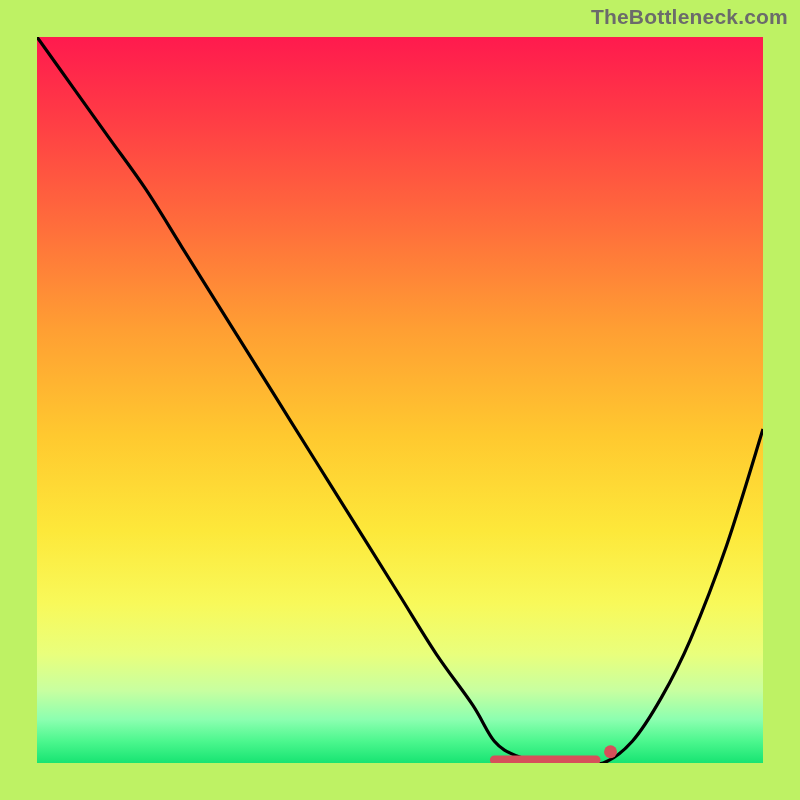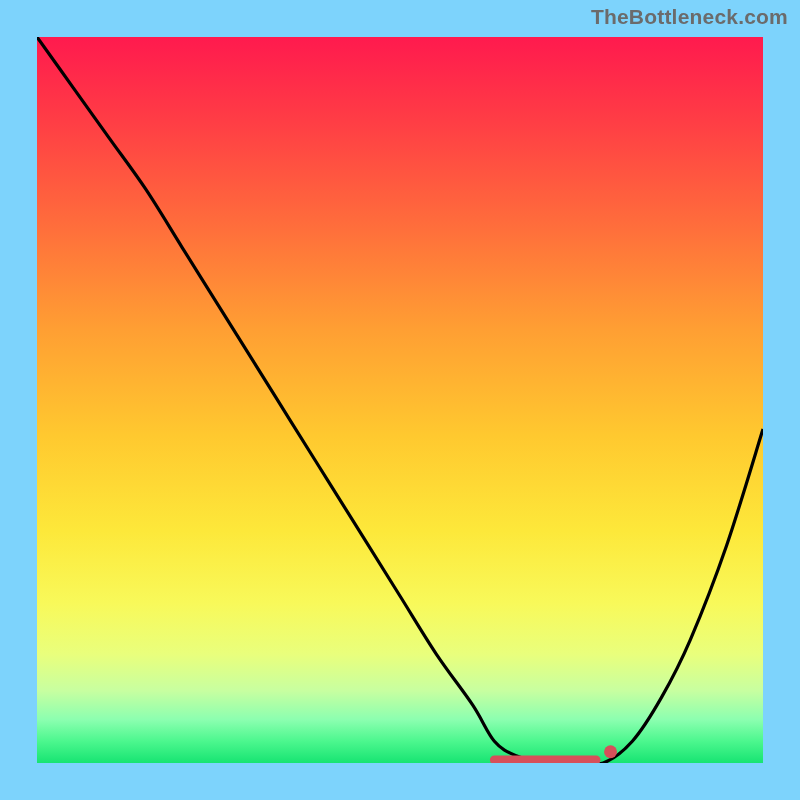--- a/index.html
+++ b/index.html
@@ -7,21 +7,21 @@
     padding: 0;
     width: 800px;
     height: 800px;
     background: #000;
     overflow: hidden;
   }
   .frame {
     position: relative;
     width: 800px;
     height: 800px;
-    background: #7dd3fc;
+    background: #bef264;
   }
   .plot-area {
     position: absolute;
     left: 37px;
     top: 37px;
     width: 726px;
     height: 726px;
     overflow: hidden;
   }
   .gradient-bg {

